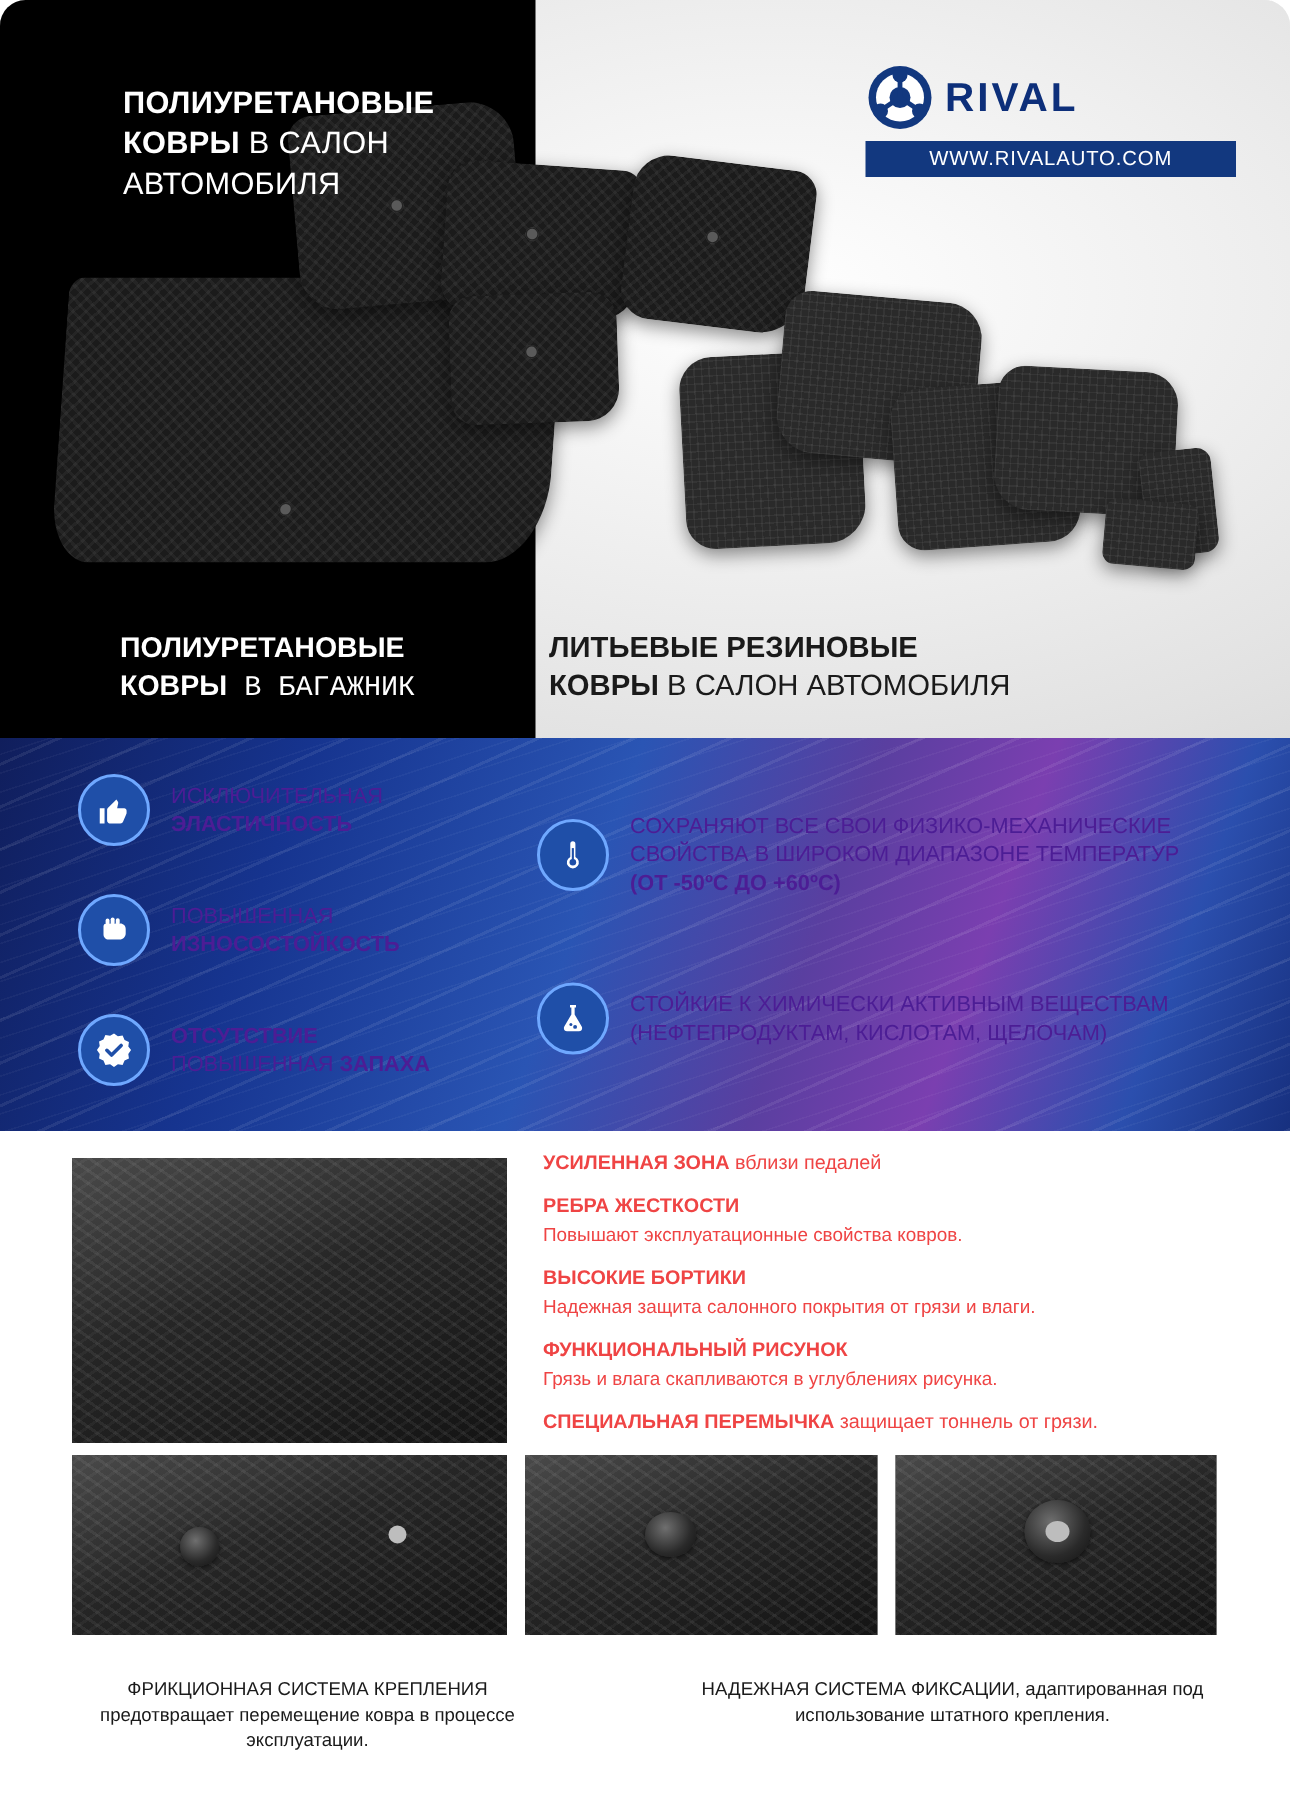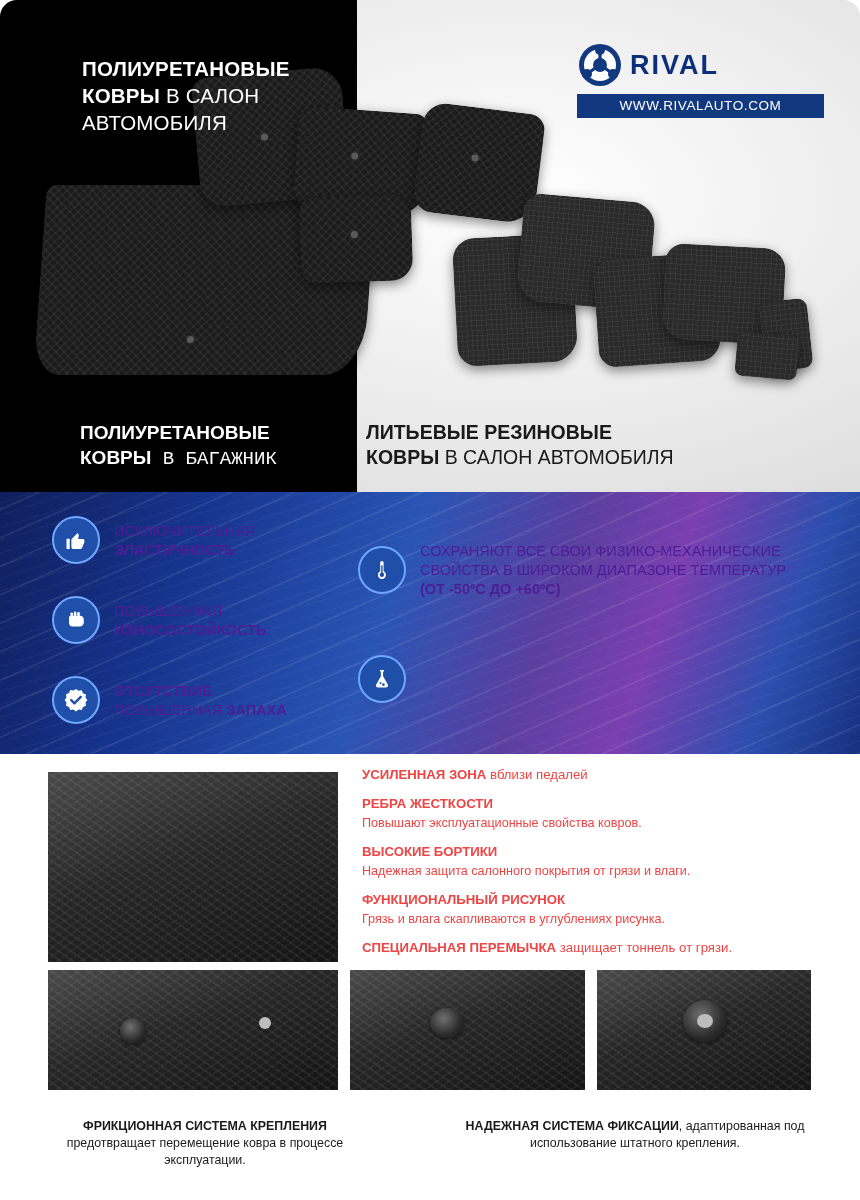--- a/index.html
+++ b/index.html
@@ -251,21 +251,21 @@
   .fl-head .bd { font-weight: 700; }
   .fl-head .lt { font-weight: 400; }
   .fl-sub { font-size: 12.6px; line-height: 18px; font-weight: 400; margin-top: 1px; }
 
   .caption {
     position: absolute;
     font-size: 12.4px;
     line-height: 17px;
     color: #1a1a1a;
   }
-  .caption .bd { font-weight: 700; }
+  .caption .bd { font-weight: 400; }
   .caption .lt { font-weight: 400; }
   .cap-left { left: 40px; top: 1118px; width: 330px; text-align: center; }
   .cap-right { left: 455px; top: 1118px; width: 360px; text-align: center; }
 
   .grommet {
     position: absolute;
     border-radius: 50%;
     background: radial-gradient(circle at 40% 35%, #6f6f6f, #2a2a2a 60%, #111 100%);
     box-shadow: 0 1px 3px rgba(0,0,0,.6);
   }
@@ -408,20 +408,24 @@
   </div>
 
   <div class="feat feat-5">
     <span class="feat-icon">
       <svg viewBox="0 0 24 24" width="24" height="24" aria-hidden="true">
         <path fill="#ffffff" d="M10 3h4v1.6h-.9v4.7l4.7 8.1c.8 1.4-.2 3.1-1.8 3.1H8c-1.6 0-2.6-1.7-1.8-3.1l4.7-8.1V4.6H10z"></path>
         <circle cx="10.6" cy="16" r="1" fill="#1f4fa8"></circle>
         <circle cx="13.4" cy="17.6" r="1.3" fill="#1f4fa8"></circle>
       </svg>
     </span>
+    <span class="feat-text">
+      <span class="lt">СТОЙКИЕ К ХИМИЧЕСКИ АКТИВНЫМ ВЕЩЕСТВАМ</span><br>
+      <span class="lt">(НЕФТЕПРОДУКТАМ, КИСЛОТАМ, ЩЕЛОЧАМ)</span>
+    </span>
   </div>
 
   <div class="bottom"></div>
 
   <div class="photo photo-main">
     <div class="tex"></div>
   </div>
 
   <div class="feature-list">
     <div class="fl-item">

